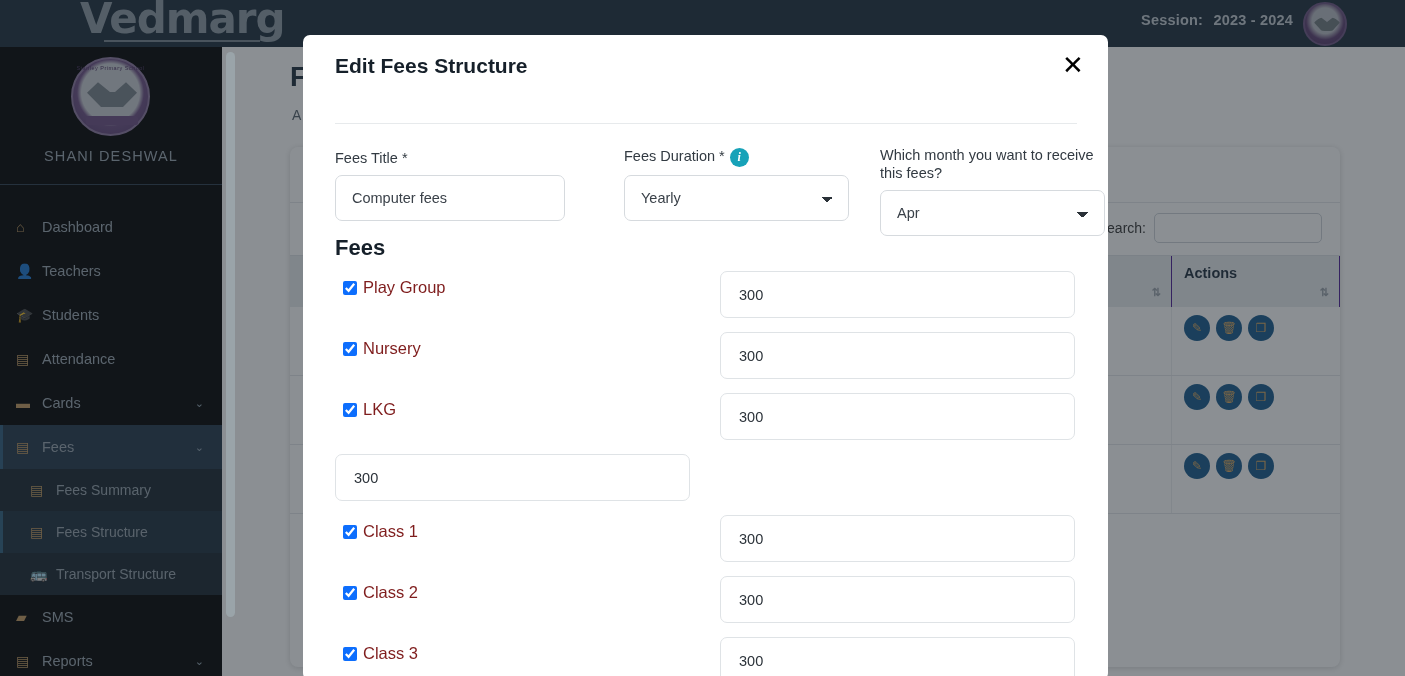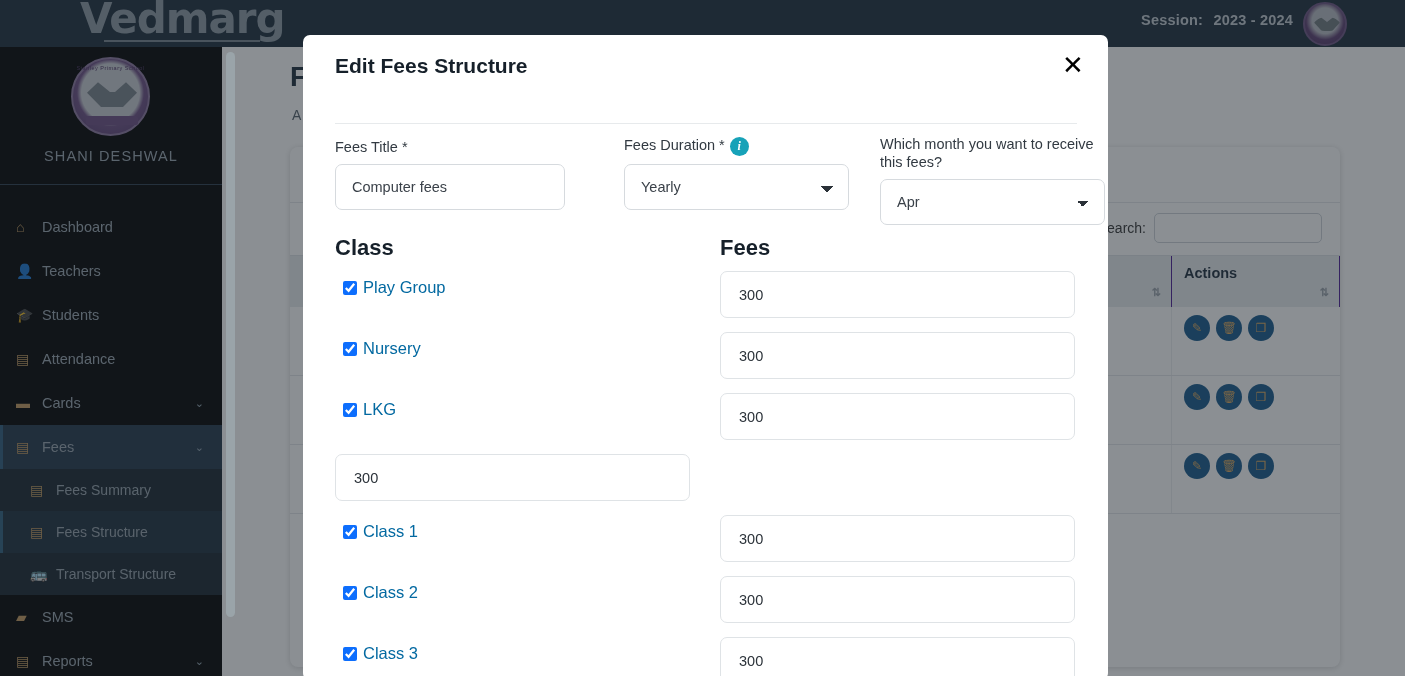--- a/index.html
+++ b/index.html
@@ -156,21 +156,21 @@
   }
   .modal-close {
     position: absolute; right: 20px; top: 15px; width: 30px; height: 30px;
     display: flex; align-items: center; justify-content: center;
     font-size: 26px; color: #000; cursor: pointer; line-height: 1;
     font-family: "DejaVu Sans", sans-serif;
   }
   .modal-hr {
     position: absolute; left: 32px; top: 88px; width: 742px; height: 1px; background: #e7eaec;
   }
-  .form-row { position: absolute; left: 32px; top: 103px; width: 745px; height: 95px; }
+  .form-row { position: absolute; left: 32px; top: 114px; width: 745px; height: 95px; }
   .fld-label {
     font-size: 14.5px; color: #323a42; margin-bottom: 8px; display: block; line-height: 1.25;
   }
   .info-badge {
     display: inline-flex; align-items: center; justify-content: center;
     width: 19px; height: 19px; border-radius: 50%; background: #17a2b8;
     color: #fff; font-size: 12px; font-style: italic; font-weight: bold;
     vertical-align: middle; margin-left: 5px; font-family: "Liberation Serif", serif;
   }
   .fld {
@@ -193,21 +193,21 @@
   .col-heads { display: flex; margin-bottom: 8px; }
   .col-heads .ch1 { width: 385px; font-size: 22px; font-weight: bold; color: #16202a; }
   .col-heads .ch2 { font-size: 22px; font-weight: bold; color: #16202a; }
   .rows-wrap { position: relative; }
   .crow { display: flex; align-items: flex-start; height: 61px; }
   .cbox-cell { width: 385px; display: flex; align-items: center; padding-top: 9px; }
   .chk {
     width: 14px; height: 14px; margin: 0 6px 0 8px; accent-color: #0d6efd;
     cursor: pointer; flex: 0 0 14px;
   }
-  .cname { font-size: 16.5px; color: #0369a1; }
+  .cname { font-size: 16.5px; color: #7f1d1d; }
   .fee-cell { flex: 1; padding-top: 2px; }
   .fee-input {
     width: 355px; height: 47px; border: 1px solid #dfe3e6; border-radius: 7px;
     padding: 0 18px; font-size: 14.5px; color: #2c333a; background: #fff;
     font-family: "Liberation Sans", sans-serif; outline: none;
   }
 </style>
 </head>
 <body>
 
@@ -361,21 +361,20 @@
       <div style="position:absolute;left:545px;top:-3px;width:225px;">
         <label class="fld-label">Which month you want to receive this fees?</label>
         <select class="fld fld-sel">
           <option>Apr</option>
         </select>
       </div>
     </div>
 
     <div class="cols">
       <div class="col-heads">
-        <div class="ch1">Class</div>
         <div class="ch2">Fees</div>
       </div>
       <div class="rows-wrap">
 
         <div class="crow">
           <div class="cbox-cell">
             <input type="checkbox" class="chk" checked="" style="">
             <span class="cname">Play Group</span>
           </div>
           <div class="fee-cell">

